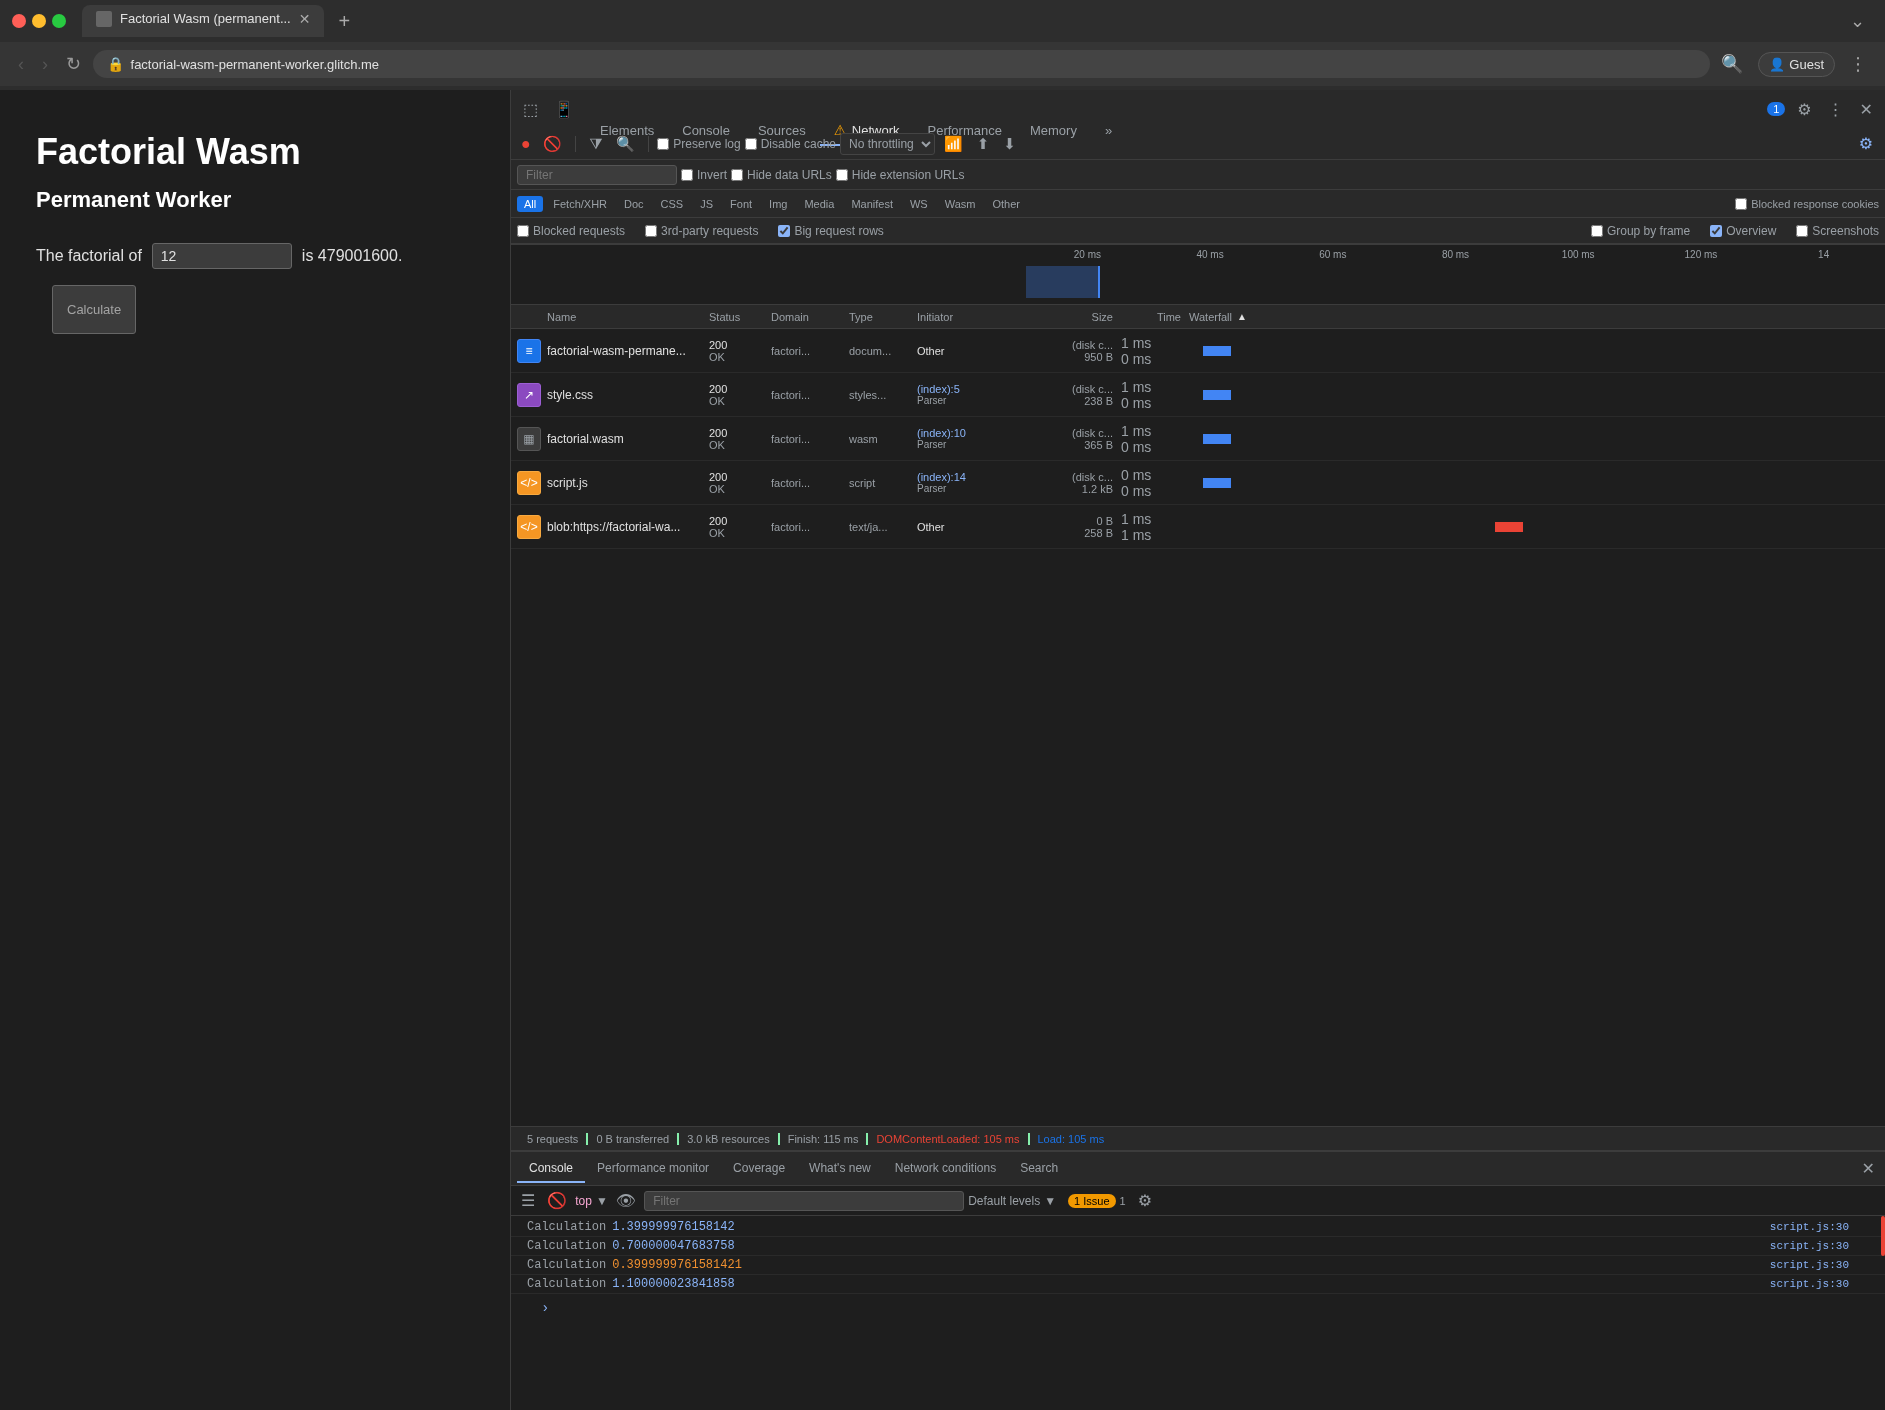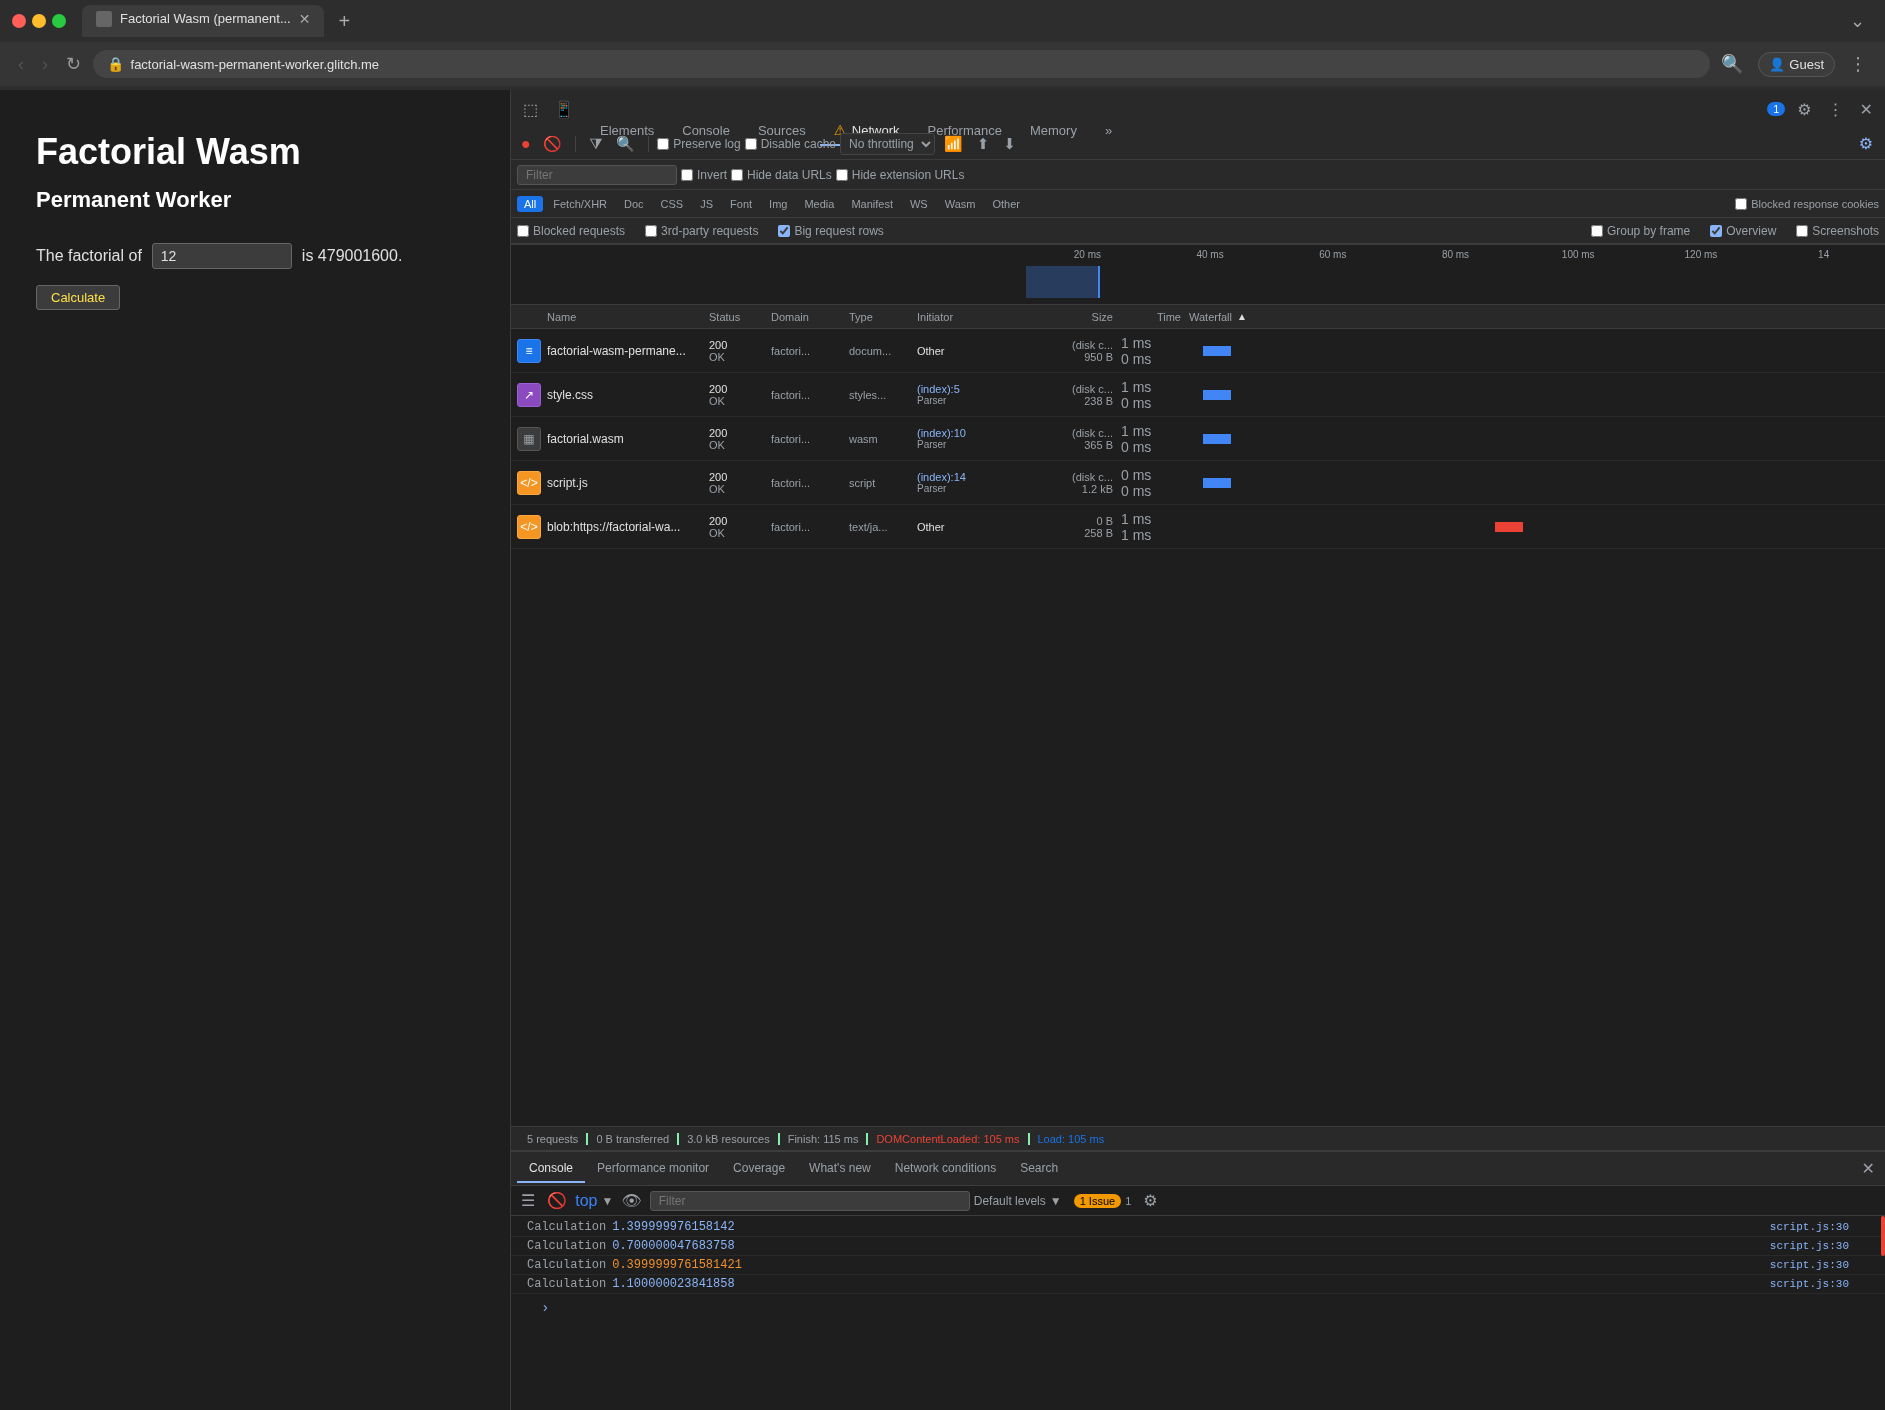--- a/index.html
+++ b/index.html
@@ -162,24 +162,25 @@
       border-radius: 3px;
       color: #e0e0e0;
       font-size: 14px;
       padding: 4px 8px;
       width: 140px;
     }
     .calculate-btn {
       background: #3c3c3c;
       border: 1px solid #666;
       border-radius: 3px;
-      color: #fde047;
+      color: #a3a3a3;
       font-size: 13px;
-      padding: 4px 14px;
-      cursor: pointer;
+      padding: 16px 14px;
+      cursor: pointer;
+      margin-left: 16px;
     }
 
     
     .devtools {
       flex: 1;
       background: #1e1e1e;
       border-left: 1px solid #3c3c3c;
       display: flex;
       flex-direction: column;
       min-width: 0;
@@ -954,21 +955,21 @@
         <div class="bt-tab">Search</div>
         <div class="bt-end">
           <span class="bt-icon">✕</span>
         </div>
       </div>
 
       <div class="console-toolbar">
         <span class="bt-icon">☰</span>
         <span class="bt-icon">🚫</span>
         <div style="display:flex;align-items:center;gap:4px;">
-          <span style="font-size:16px;color:#3b82f6;">top</span>
+          <span style="font-size:12px;color:#f9a8d4;">top</span>
           <span style="font-size:12px;color:#9aa0a6;">▼</span>
         </div>
         <span class="bt-icon">👁</span>
         <input class="console-filter" type="text" placeholder="Filter" style="">
         <div style="display:flex;align-items:flex-start;gap:4px;">
           <span style="font-size:12px;color:#9aa0a6;">Default levels</span>
           <span style="font-size:12px;color:#9aa0a6;">▼</span>
         </div>
         <div style="display:flex;align-items:center;gap:4px;margin-left:8px;">
           <span class="issues-badge">1 Issue</span>

